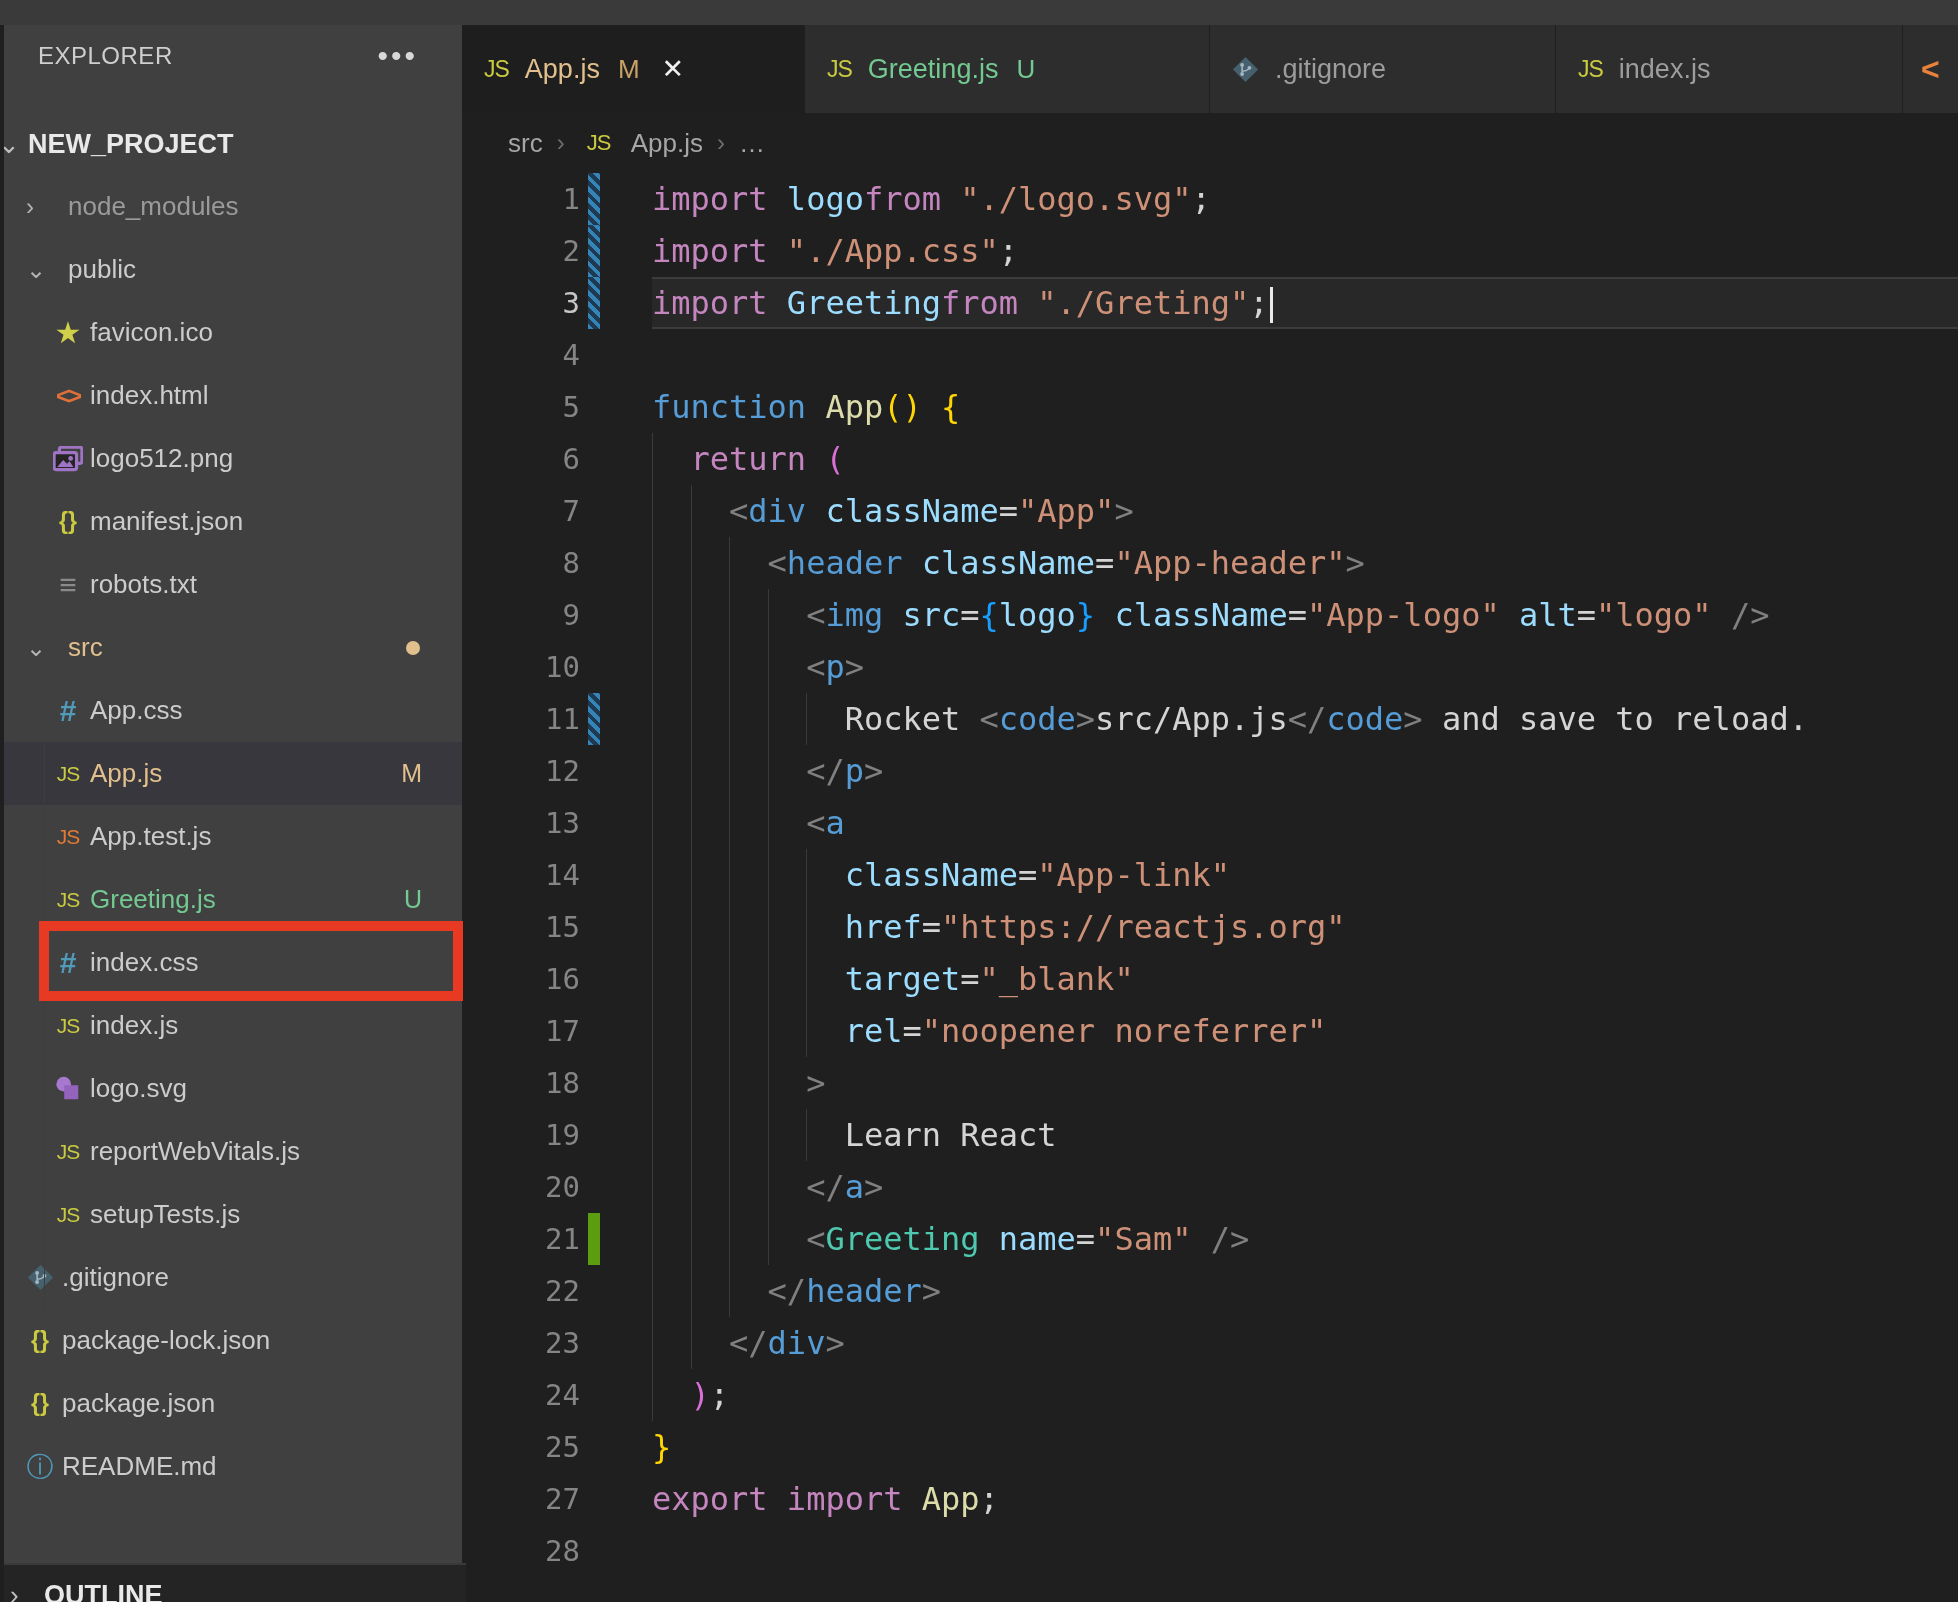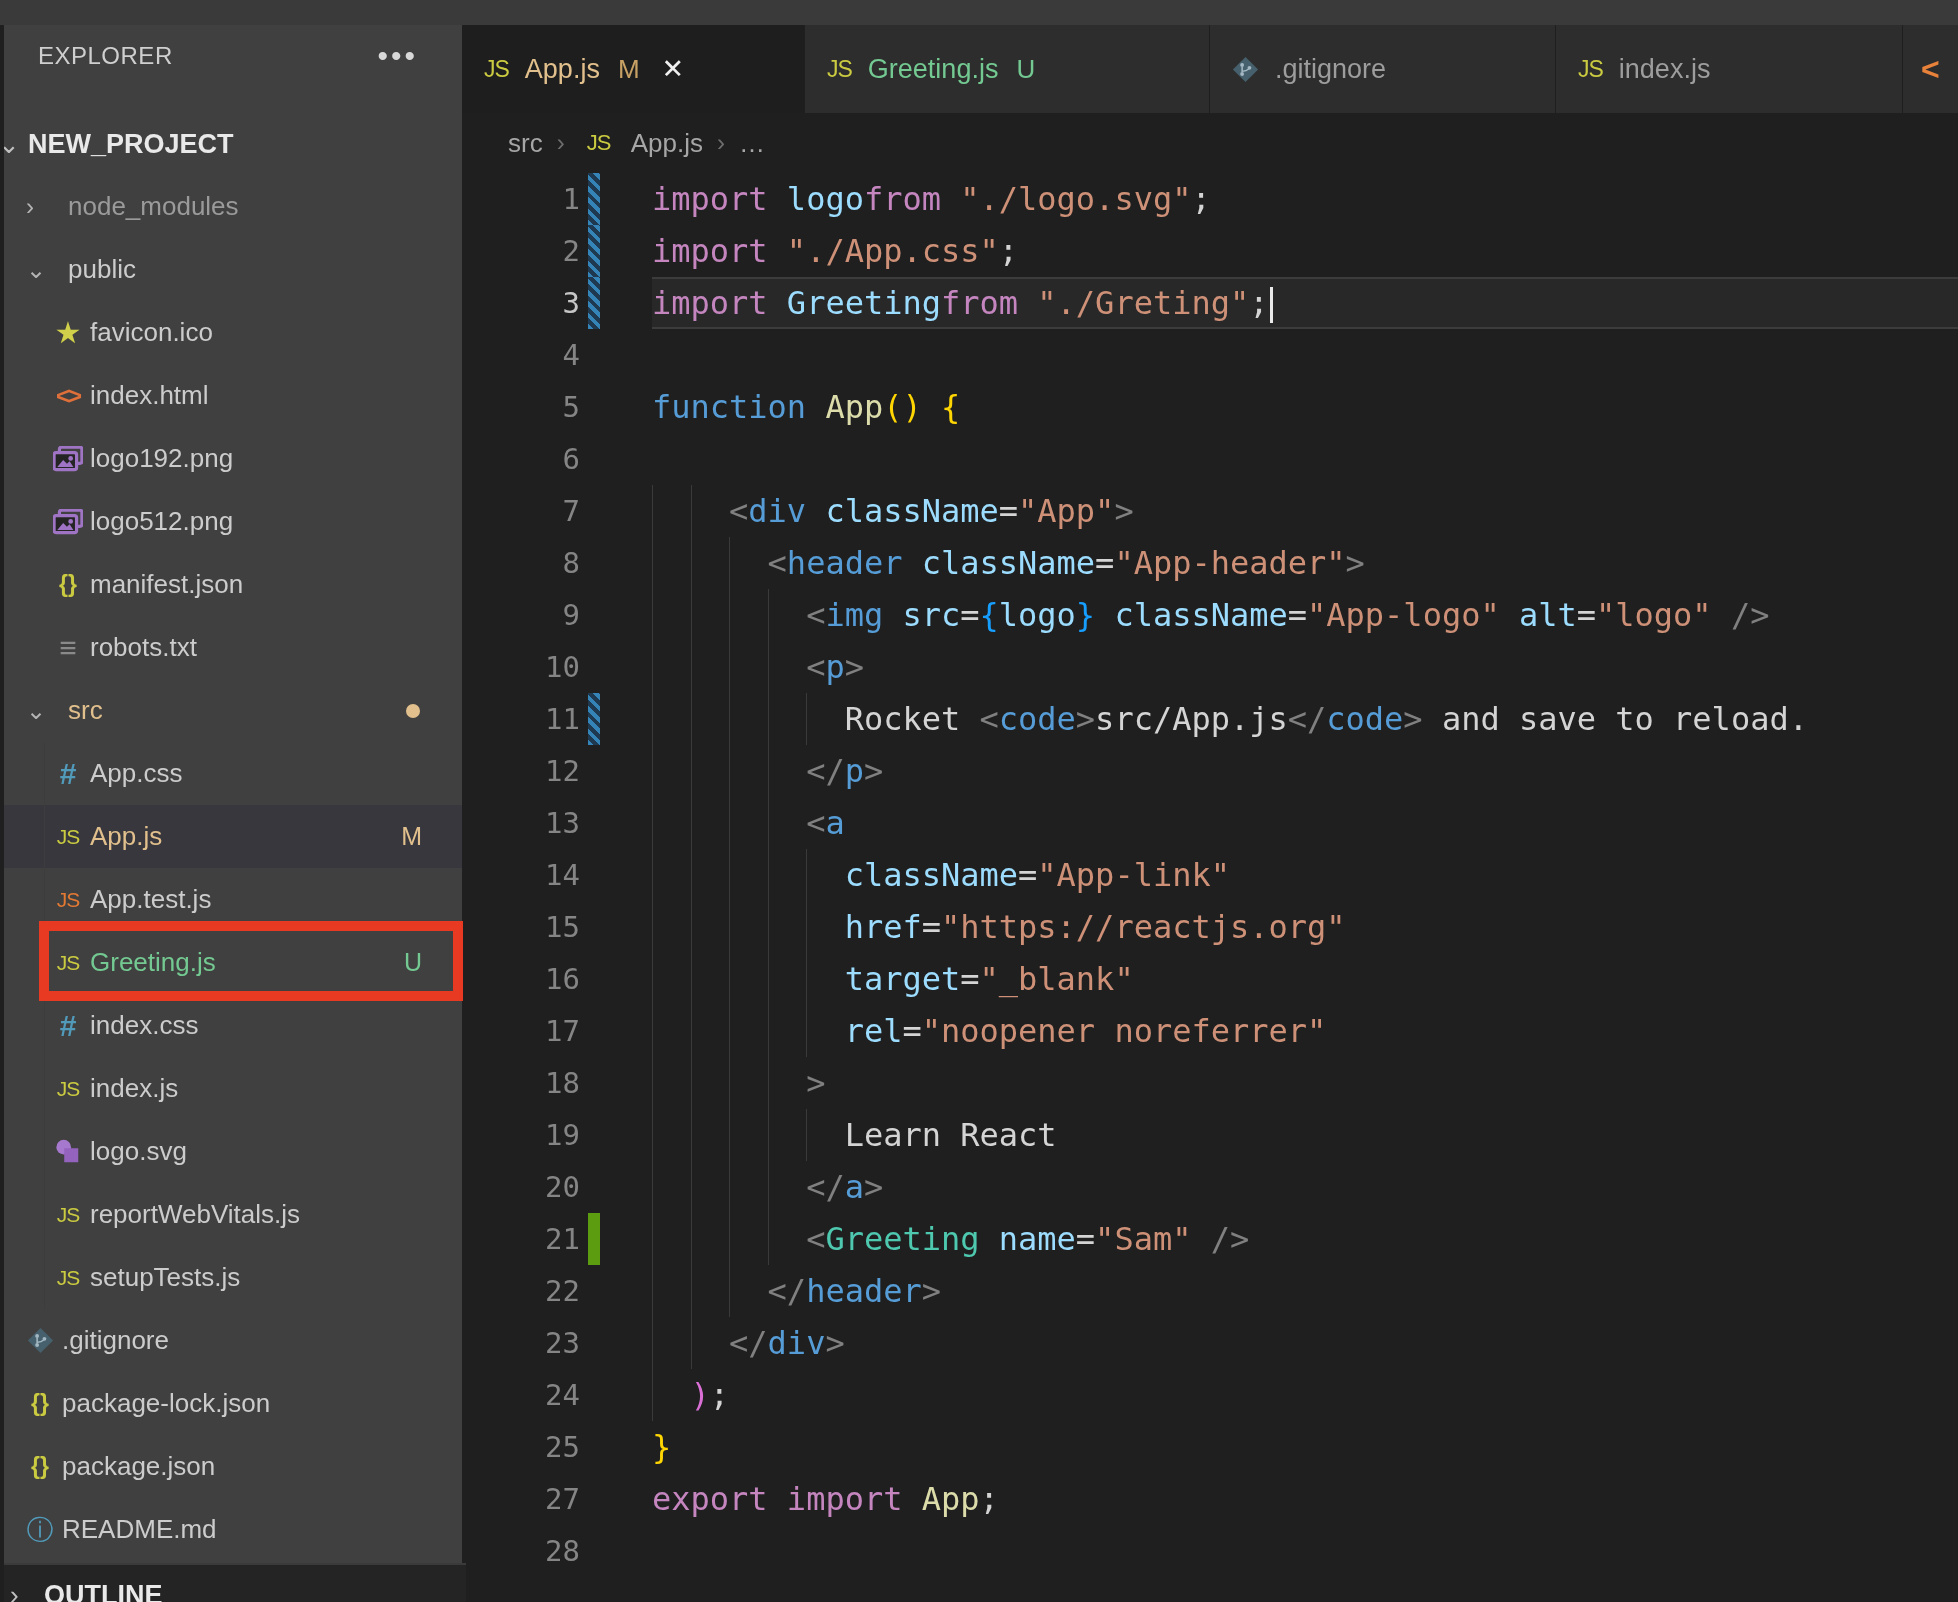--- a/index.html
+++ b/index.html
@@ -124,31 +124,20 @@
       </div>
       <div class="row d2">
         <span class="ic ic-img">
           <svg viewBox="0 0 28 24" width="30" height="26">
             <rect x="6" y="1" width="21" height="15" rx="2" fill="none" stroke="#A074C4" stroke-width="3"></rect>
             <rect x="1" y="6" width="21" height="16" rx="2" fill="#242425" stroke="#A074C4" stroke-width="3"></rect>
             <circle cx="16.5" cy="11.5" r="2.2" fill="#A074C4"></circle>
             <path d="M4 19.5 L9.5 13 L13 16.5 L15.5 14 L19 19.5 Z" fill="#A074C4"></path>
           </svg>
         </span>
-        <span class="lab">logo192.png</span>
-      </div>
-      <div class="row d2">
-        <span class="ic ic-img">
-          <svg viewBox="0 0 28 24" width="30" height="26">
-            <rect x="6" y="1" width="21" height="15" rx="2" fill="none" stroke="#A074C4" stroke-width="3"></rect>
-            <rect x="1" y="6" width="21" height="16" rx="2" fill="#242425" stroke="#A074C4" stroke-width="3"></rect>
-            <circle cx="16.5" cy="11.5" r="2.2" fill="#A074C4"></circle>
-            <path d="M4 19.5 L9.5 13 L13 16.5 L15.5 14 L19 19.5 Z" fill="#A074C4"></path>
-          </svg>
-        </span>
         <span class="lab">logo512.png</span>
       </div>
       <div class="row d2">
         <span class="ic ic-braces">{}</span>
         <span class="lab">manifest.json</span>
       </div>
       <div class="row d2">
         <span class="ic ic-lines">≡</span>
         <span class="lab">robots.txt</span>
       </div>
@@ -273,21 +262,21 @@
     <span>App.js</span>
     <span class="sep">›</span>
     <span class="bmore">…</span>
   </div>
   <div class="code" id="code">
       <div class="cline"><span class="ln">1</span><span class="gind mod"></span><span class="ctext"><span class="kw">import </span><span class="var">logo</span><span class="kw">from </span><span class="str">"./logo.svg"</span><span class="pun">;</span></span></div>
       <div class="cline"><span class="ln">2</span><span class="gind mod"></span><span class="ctext"><span class="kw">import </span><span class="str">"./App.css"</span><span class="pun">;</span></span></div>
       <div class="cline"><span class="ln lncur">3</span><span class="gind mod"></span><span class="ctext cur"><span class="kw">import </span><span class="var">Greeting</span><span class="kw">from </span><span class="str">"./Greting"</span><span class="pun">;</span><span class="cursor"></span></span></div>
       <div class="cline"><span class="ln">4</span><span class="gind"></span><span class="ctext"></span></div>
       <div class="cline"><span class="ln">5</span><span class="gind"></span><span class="ctext"><span class="fn">function </span><span class="fname">App</span><span class="b1">()</span><span class="txt"> </span><span class="b1">{</span></span></div>
-      <div class="cline"><span class="ln">6</span><span class="gind"></span></div>
+      <div class="cline"><span class="ln">6</span><span class="gind"></span><span class="ctext"><span class="iu"></span><span class="kw">return </span><span class="b2">(</span></span></div>
       <div class="cline"><span class="ln">7</span><span class="gind"></span><span class="ctext"><span class="iu"></span><span class="iu"></span><span class="tb">&lt;</span><span class="tag">div</span><span class="txt"> </span><span class="var">className</span><span class="pun">=</span><span class="str">"App"</span><span class="tb">&gt;</span></span></div>
       <div class="cline"><span class="ln">8</span><span class="gind"></span><span class="ctext"><span class="iu"></span><span class="iu"></span><span class="iu"></span><span class="tb">&lt;</span><span class="tag">header</span><span class="txt"> </span><span class="var">className</span><span class="pun">=</span><span class="str">"App-header"</span><span class="tb">&gt;</span></span></div>
       <div class="cline"><span class="ln">9</span><span class="gind"></span><span class="ctext"><span class="iu"></span><span class="iu"></span><span class="iu"></span><span class="iu"></span><span class="tb">&lt;</span><span class="tag">img</span><span class="txt"> </span><span class="var">src</span><span class="pun">=</span><span class="b3">{</span><span class="var">logo</span><span class="b3">}</span><span class="txt"> </span><span class="var">className</span><span class="pun">=</span><span class="str">"App-logo"</span><span class="txt"> </span><span class="var">alt</span><span class="pun">=</span><span class="str">"logo"</span><span class="tb"> /&gt;</span></span></div>
       <div class="cline"><span class="ln">10</span><span class="gind"></span><span class="ctext"><span class="iu"></span><span class="iu"></span><span class="iu"></span><span class="iu"></span><span class="tb">&lt;</span><span class="tag">p</span><span class="tb">&gt;</span></span></div>
       <div class="cline"><span class="ln">11</span><span class="gind mod"></span><span class="ctext"><span class="iu"></span><span class="iu"></span><span class="iu"></span><span class="iu"></span><span class="iu"></span><span class="txt">Rocket </span><span class="tb">&lt;</span><span class="tag">code</span><span class="tb">&gt;</span><span class="txt">src/App.js</span><span class="tb">&lt;/</span><span class="tag">code</span><span class="tb">&gt;</span><span class="txt"> and save to reload.</span></span></div>
       <div class="cline"><span class="ln">12</span><span class="gind"></span><span class="ctext"><span class="iu"></span><span class="iu"></span><span class="iu"></span><span class="iu"></span><span class="tb">&lt;/</span><span class="tag">p</span><span class="tb">&gt;</span></span></div>
       <div class="cline"><span class="ln">13</span><span class="gind"></span><span class="ctext"><span class="iu"></span><span class="iu"></span><span class="iu"></span><span class="iu"></span><span class="tb">&lt;</span><span class="tag">a</span></span></div>
       <div class="cline"><span class="ln">14</span><span class="gind"></span><span class="ctext"><span class="iu"></span><span class="iu"></span><span class="iu"></span><span class="iu"></span><span class="iu"></span><span class="var">className</span><span class="pun">=</span><span class="str">"App-link"</span></span></div>
       <div class="cline"><span class="ln">15</span><span class="gind"></span><span class="ctext"><span class="iu"></span><span class="iu"></span><span class="iu"></span><span class="iu"></span><span class="iu"></span><span class="var">href</span><span class="pun">=</span><span class="str">"</span><span class="lnk">https://reactjs.org</span><span class="str">"</span></span></div>
       <div class="cline"><span class="ln">16</span><span class="gind"></span><span class="ctext"><span class="iu"></span><span class="iu"></span><span class="iu"></span><span class="iu"></span><span class="iu"></span><span class="var">target</span><span class="pun">=</span><span class="str">"_blank"</span></span></div>

